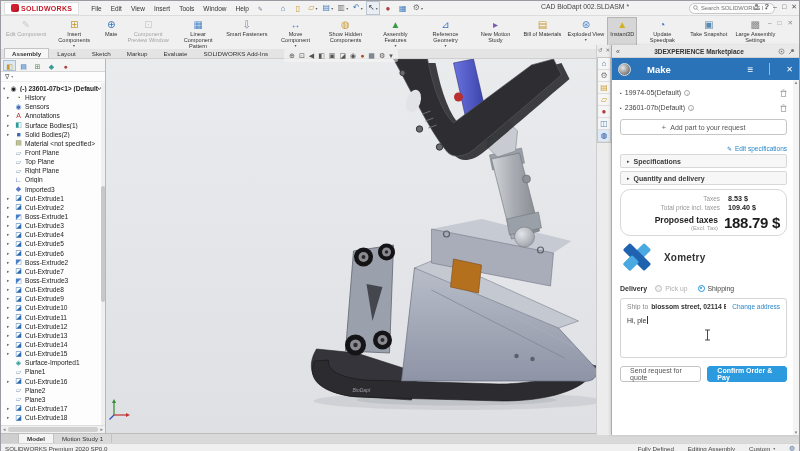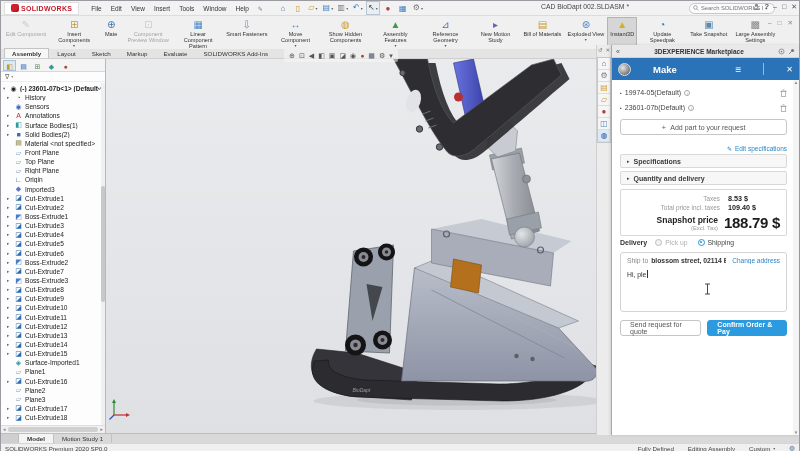--- a/index.html
+++ b/index.html
@@ -86,21 +86,21 @@
   .tsic{width:12px;height:12px;text-align:center;border-bottom:1px solid #ddd;}
   .tsic span{font-size:8px;line-height:12px;}
   .tsic.active{background:#dce9f6;}
 
   
   .market{position:absolute;right:0;top:44px;width:188px;height:390px;background:#fff;border-left:1px solid #a8a8ae;z-index:5;display:flex;flex-direction:column;box-shadow:-1px 0 3px rgba(0,0,0,.12);}
   .mkheader{height:13px;background:#e9e9e9;border-bottom:1px solid #d0d0d0;display:flex;align-items:center;padding:0 4px;}
   .mkcollapse{font-size:7px;color:#555;}
   .mktitle{flex:1;text-align:center;font-size:6.5px;font-weight:bold;color:#333;}
   .mkh-ic{display:flex;gap:3px;align-items:center;}
-  .makebar{height:22px;background:#2a73b8;display:flex;align-items:center;padding:0 6px;gap:22px;}
+  .makebar{height:22px;background:#2a73b8;display:flex;align-items:center;padding:0 6px;gap:16px;}
   .makelogo{width:13px;height:13px;border-radius:50%;background:radial-gradient(circle at 35% 35%,#e8e8e8,#8a8a8a 60%,#555);border:1px solid #ddd;}
   .maketitle{color:#fff;font-size:9.5px;font-weight:bold;flex:1;}
   .makemenu{color:#fff;font-size:10px;}
   .makediv{width:1px;height:12px;background:rgba(255,255,255,.5);}
   .makeclose{color:#fff;font-size:8px;font-weight:bold;}
   .mkscroll{flex:1;position:relative;padding:5px 12px 4px 8px;overflow:hidden;}
   .mkrail{position:absolute;right:0;top:0;bottom:0;width:6px;background:#f4f4f4;display:flex;flex-direction:column;justify-content:space-between;align-items:center;}
   .mkrail span{font-size:4.5px;color:#888;}
   .mkthumb{position:absolute;right:0.5px;top:8px;width:5px;height:140px;background:#cfcfcf;border-radius:2px;}
   .partrow{display:flex;align-items:center;height:15px;gap:3px;}
@@ -108,21 +108,21 @@
   .pname{font-size:7px;color:#444;}
   .pinfo{width:6px;height:6px;border:1px solid #aaa;border-radius:50%;font-size:4px;line-height:5px;text-align:center;color:#999;}
   .ptrash{margin-left:auto;}
   .addpart{height:16px;border:1px solid #c6c6c6;border-radius:3px;display:flex;align-items:center;justify-content:center;gap:4px;font-size:7px;color:#555;margin:4px 0 8px;background:#fff;}
   .addplus{font-size:8px;color:#666;}
   .editspec{display:flex;justify-content:flex-end;align-items:center;gap:3px;font-size:6.5px;color:#2a87c8;height:11px;}
   .editspec .pg{font-size:6px;}
   .secbar{border:1px solid #d8d8d8;border-radius:2px;background:#f7f7f7;height:14px;display:flex;align-items:center;gap:4px;padding:0 6px;margin-bottom:3px;}
   .secarr{font-size:5px;color:#444;}
   .seclbl{font-size:7px;font-weight:bold;color:#3a3a3a;}
-  .pricebox{border:1px solid #d8d8d8;border-radius:2px;padding:4px 6px;margin-top:4px;}
+  .pricebox{border:1px solid #d8d8d8;border-radius:10px;padding:4px 6px;margin-top:4px;}
   .prow{display:flex;align-items:baseline;height:9px;}
   .plab{flex:1;text-align:right;font-size:6.4px;color:#999;padding-right:8px;}
   .pval{width:52px;font-size:7.2px;font-weight:bold;color:#222;}
   .proposed{display:flex;align-items:center;margin-top:2px;}
   .pp-l{flex:1;text-align:right;padding-right:6px;}
   .pp-t{font-size:8.5px;font-weight:bold;color:#222;}
   .pp-s{font-size:5.8px;color:#999;}
   .pp-v{font-size:15px;font-weight:bold;color:#1a1a1a;letter-spacing:-.3px;}
   .finalize{font-size:14px;color:#50525c;margin:10px 0 6px;font-weight:400;}
   .vendor{display:flex;align-items:center;gap:10px;margin:4px 0 8px;}
@@ -765,28 +765,38 @@
               <span class="pval">8.53 $</span>
             </div>
 
             <div class="prow">
               <span class="plab">Total price incl. taxes</span>
               <span class="pval">109.40 $</span>
             </div>
           </div>
         <div class="proposed">
           <span class="pp-l">
-            <div class="pp-t">Snapshot price</div>
+            <div class="pp-t">Proposed taxes</div>
             <div class="pp-s">(Excl. Tax)</div>
           </span>
           <span class="pp-v">188.79 $</span>
         </div>
       </div>
 
 
+      <div class="vendor">
+        <svg width="34" height="34" viewBox="0 0 34 34">
+          <g transform="translate(17,17)">
+            <rect x="-15" y="-5" width="30" height="10" rx="1.5" transform="rotate(-45)" fill="#4aa9e0"></rect>
+            <rect x="-15" y="-5" width="30" height="10" rx="1.5" transform="rotate(45)" fill="#1f63b0"></rect>
+            <rect x="-15" y="-5" width="13" height="10" rx="1.5" transform="rotate(-45)" fill="#4aa9e0"></rect>
+          </g>
+        </svg>
+        <span class="vname">Xometry</span>
+      </div>
 
       <div class="delivrow">
         <span class="dlab">Delivery</span>
         <div style="display:flex;gap:10px;">
 
             <span class="dopt disabled">
               <span class="radio"></span>
               <span>Pick up</span>
             </span>
 

